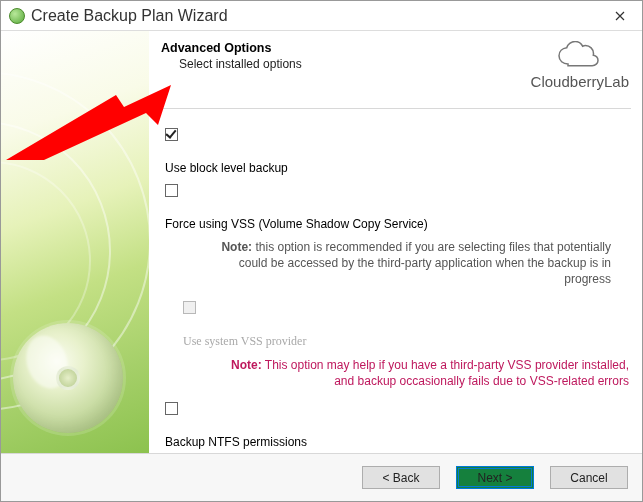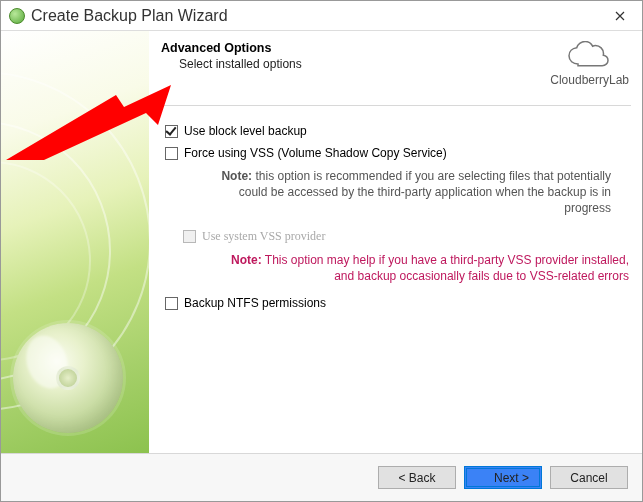--- a/index.html
+++ b/index.html
@@ -94,30 +94,31 @@
   .header-row {
     display: flex;
     align-items: flex-start;
     justify-content: space-between;
     margin-bottom: 18px;
     padding-right: 2px;
   }
   .heading { font-weight: bold; font-size: 12.5px; color: #000; margin: 0 0 2px 0; }
   .subheading { color: #222; font-size: 12px; padding-left: 18px; }
 
-  .brand { text-align: center; color: #555; font-size: 12px; margin-left: 40px; }
+  .brand { text-align: center; color: #555; font-size: 15px; margin-left: 40px; }
   .brand svg { display: block; margin: 0 auto 2px auto; }
 
   .hr { border: none; border-top: 1px solid #d8d8d8; margin: 2px 0 18px 0; }
 
   .option {
     display: flex;
     align-items: flex-start;
-    gap: 6px;
+    gap: 20px;
     margin: 8px 0 8px 4px;
+    flex-direction: column;
   }
   .option.indent { margin-left: 22px; font-family: Liberation Serif, serif; }
   .chk {
     width: 13px; height: 13px;
     flex: 0 0 13px;
     border: 1px solid #666;
     background: #fff;
     position: relative;
     margin-top: 1px;
     cursor: pointer;
@@ -149,41 +150,40 @@
 
   
   .footer {
     position: absolute;
     left: 0; right: 0; bottom: 0;
     height: 48px;
     border-top: 1px solid #d8d8d8;
     display: flex;
     align-items: center;
     justify-content: flex-end;
-    gap: 8px;
+    gap: 16px;
     padding: 0 14px;
     background: #f7f7f7;
   }
   .btn {
     min-width: 78px;
     height: 23px;
     padding: 0 12px;
     background: #e1e1e1;
     border: 1px solid #adadad;
     color: #222;
     font-family: inherit;
     font-size: 12px;
     cursor: pointer;
   }
   .btn.primary {
     border: 1px solid #0078d7;
     outline: 1px solid #0078d7;
     outline-offset: -3px;
-    background: #3b82f6;
-    text-align: right;
+    background: #15803d;
   }
 
   
   .arrow {
     position: absolute;
     left: 5px; top: 84px;
     width: 165px; height: 75px;
     pointer-events: none;
     z-index: 50;
   }

